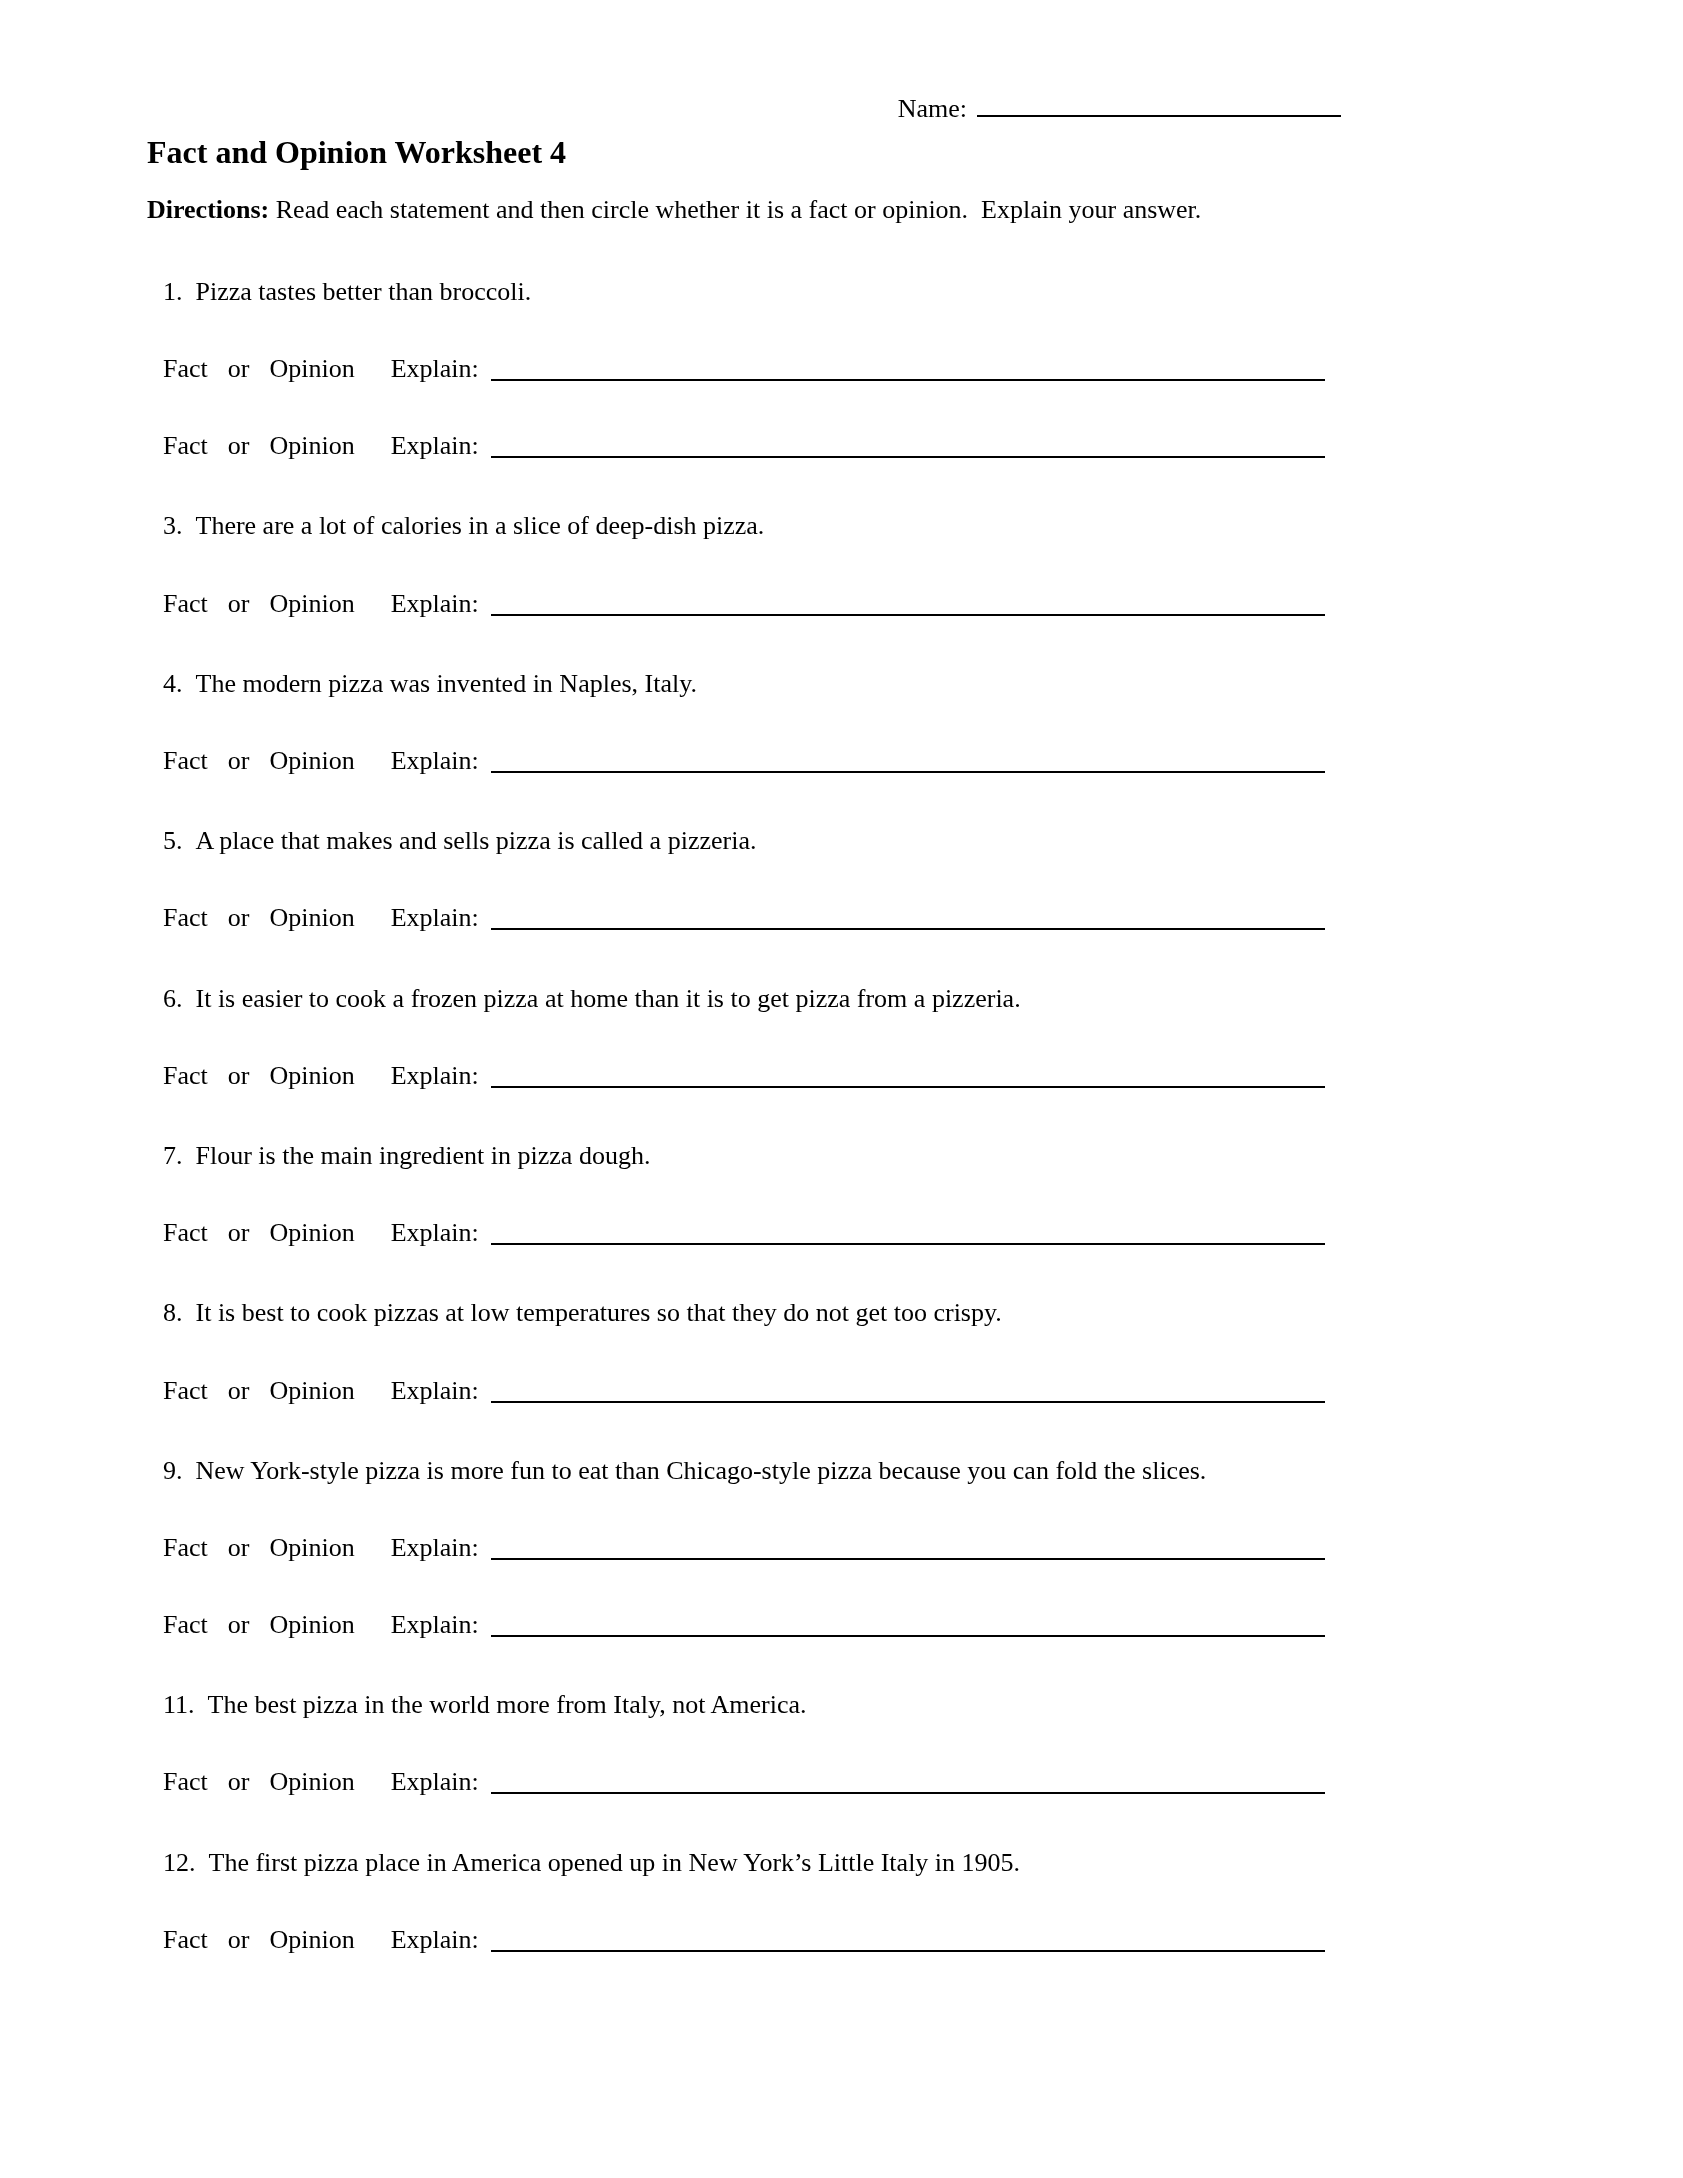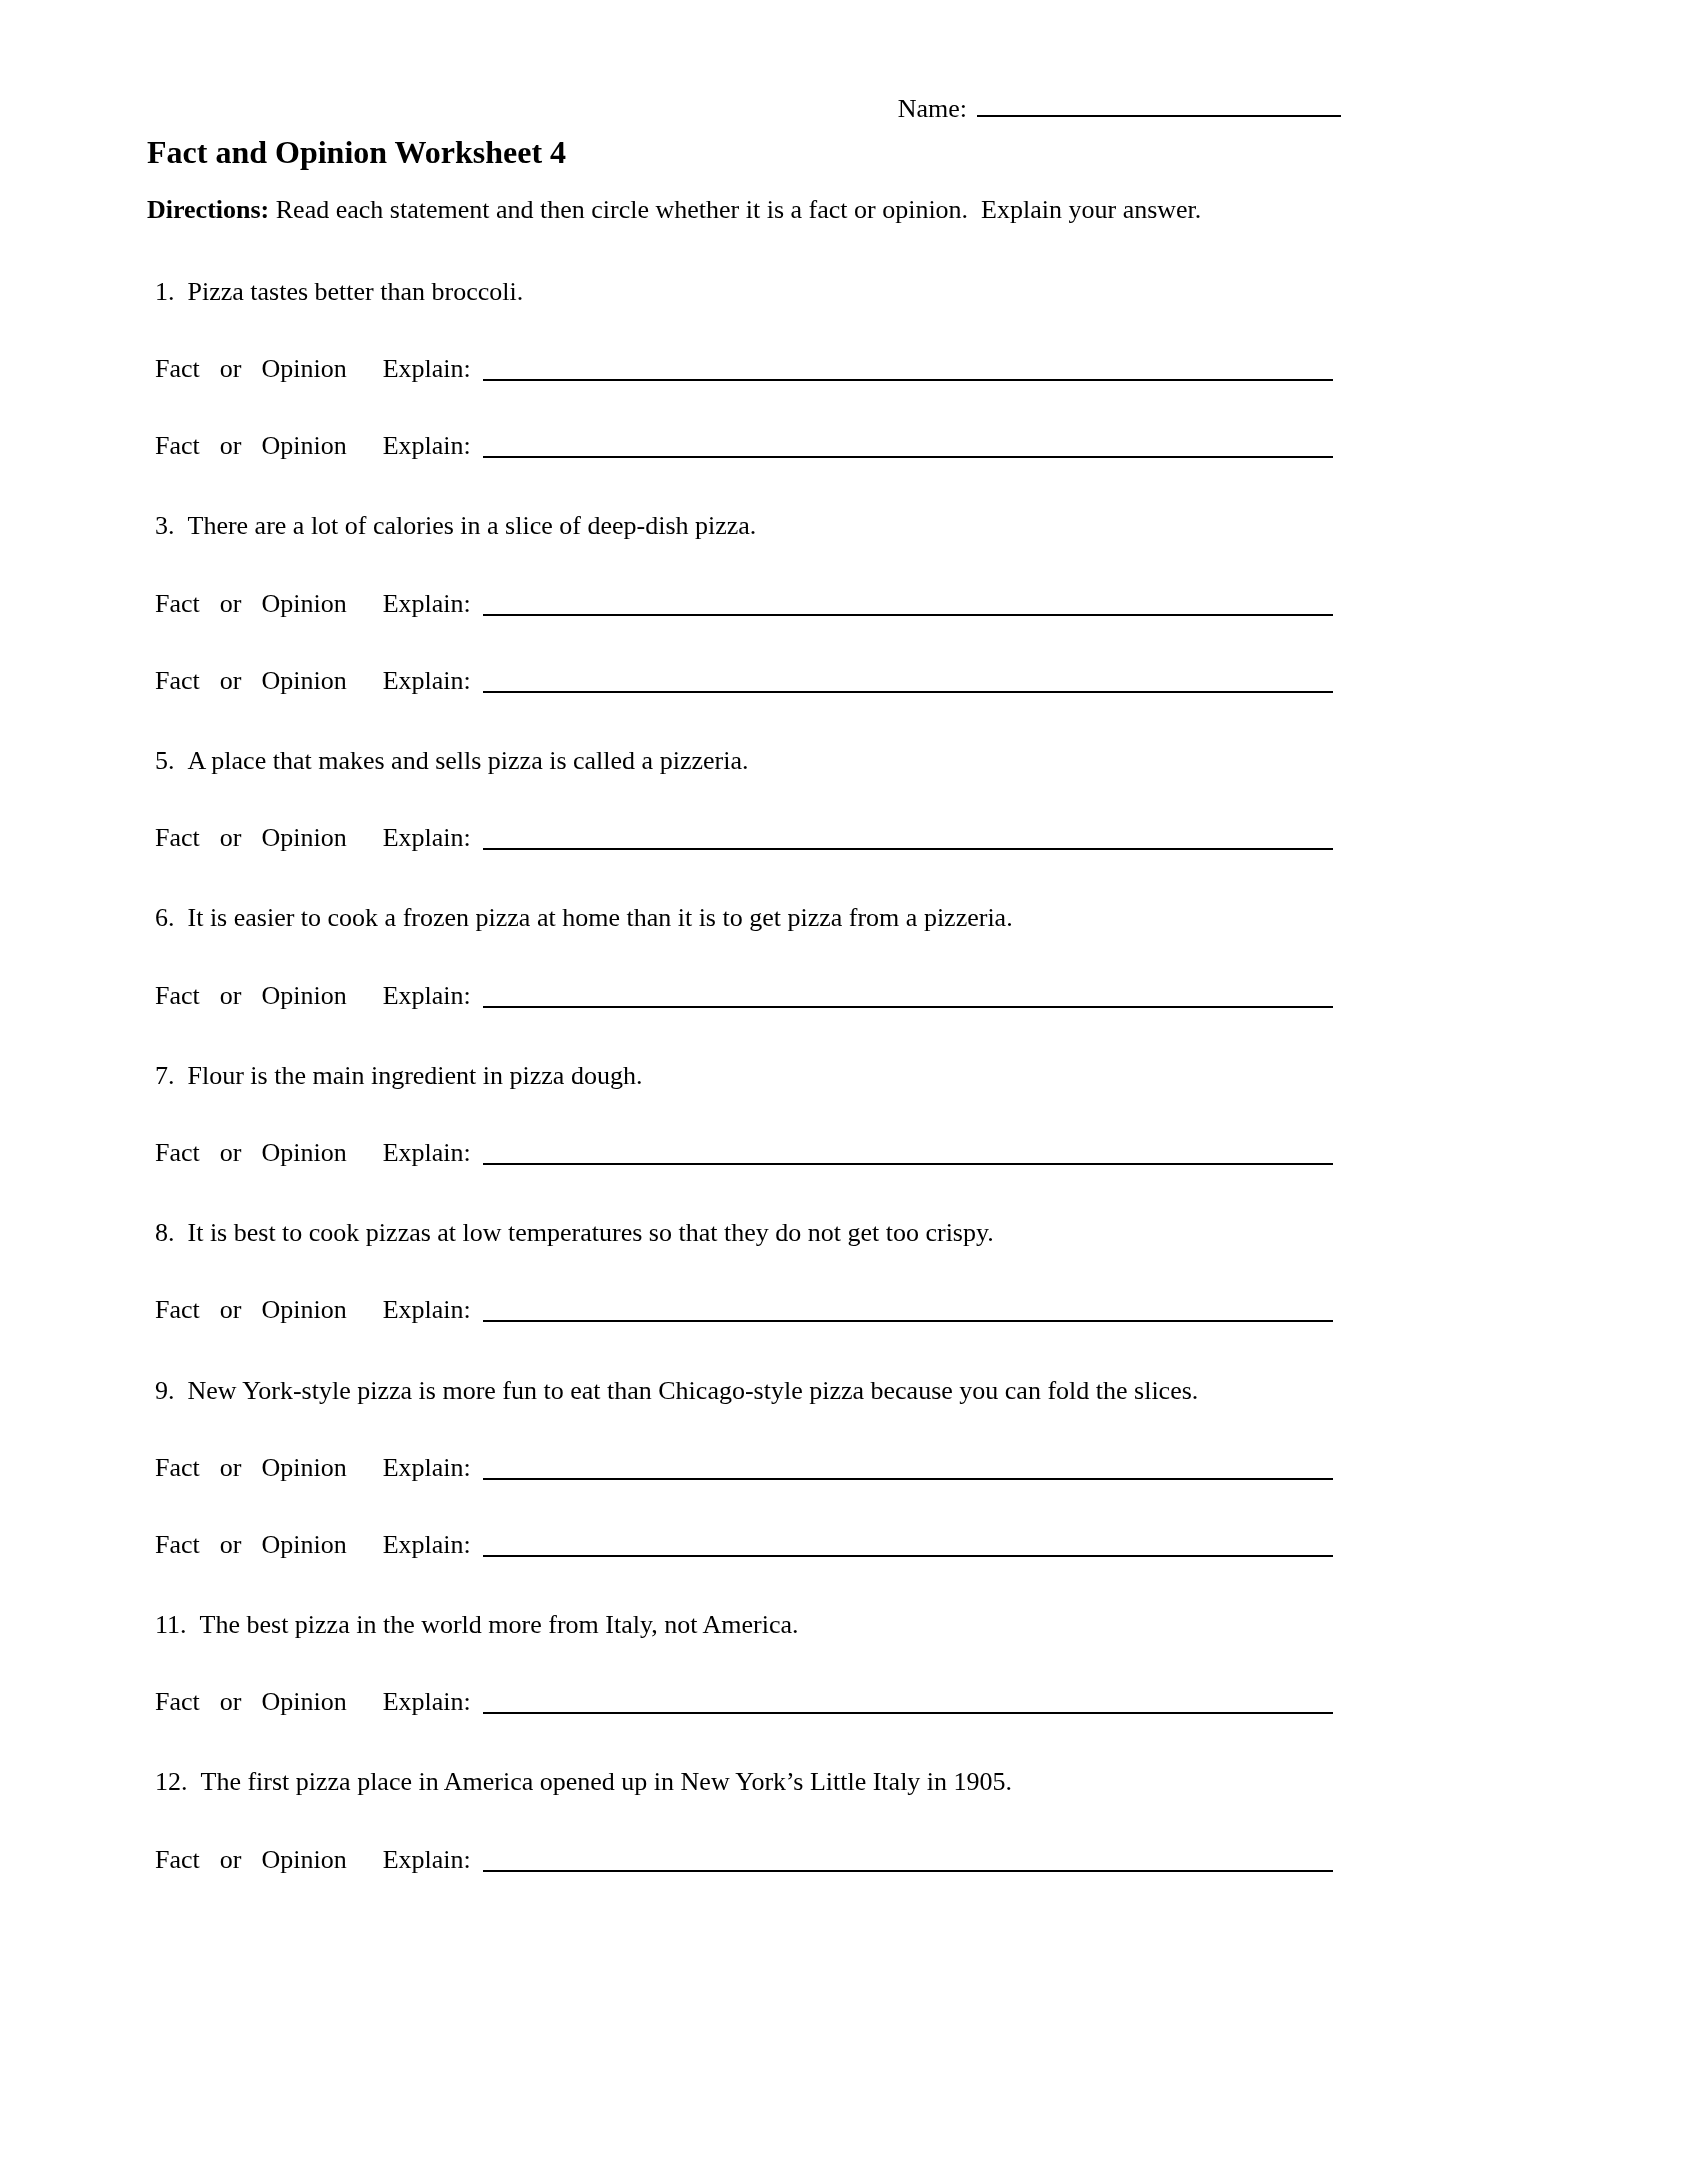--- a/index.html
+++ b/index.html
@@ -42,21 +42,21 @@
   .directions {
     font-size: 26px;
     line-height: 1.25;
     margin: 0 0 14px 0;
     white-space: pre-wrap;
   }
   .directions .bold-label {
     font-weight: bold;
   }
   .question-block {
-    margin: 8px;
+    margin: 16px;
   }
   .statement {
     font-size: 26px;
     line-height: 1.2;
     margin: 49px 0 0 0;
     white-space: pre-wrap;
   }
   .q-num {
     margin-right: 13px;
   }
@@ -119,20 +119,21 @@
         <div class="answer-row">
           <span class="w-fact">Fact</span>
           <span class="w-or">or</span>
           <span class="w-opinion">Opinion</span>
           <span class="w-explain">Explain:</span>
           <span class="explain-line"></span>
         </div>
       </div>
 
       <div class="question-block">
+        <div class="statement"><span class="q-num">4.</span><span>The modern pizza was invented in Naples, Italy.</span></div>
         <div class="answer-row">
           <span class="w-fact">Fact</span>
           <span class="w-or">or</span>
           <span class="w-opinion">Opinion</span>
           <span class="w-explain">Explain:</span>
           <span class="explain-line"></span>
         </div>
       </div>
 
       <div class="question-block">

